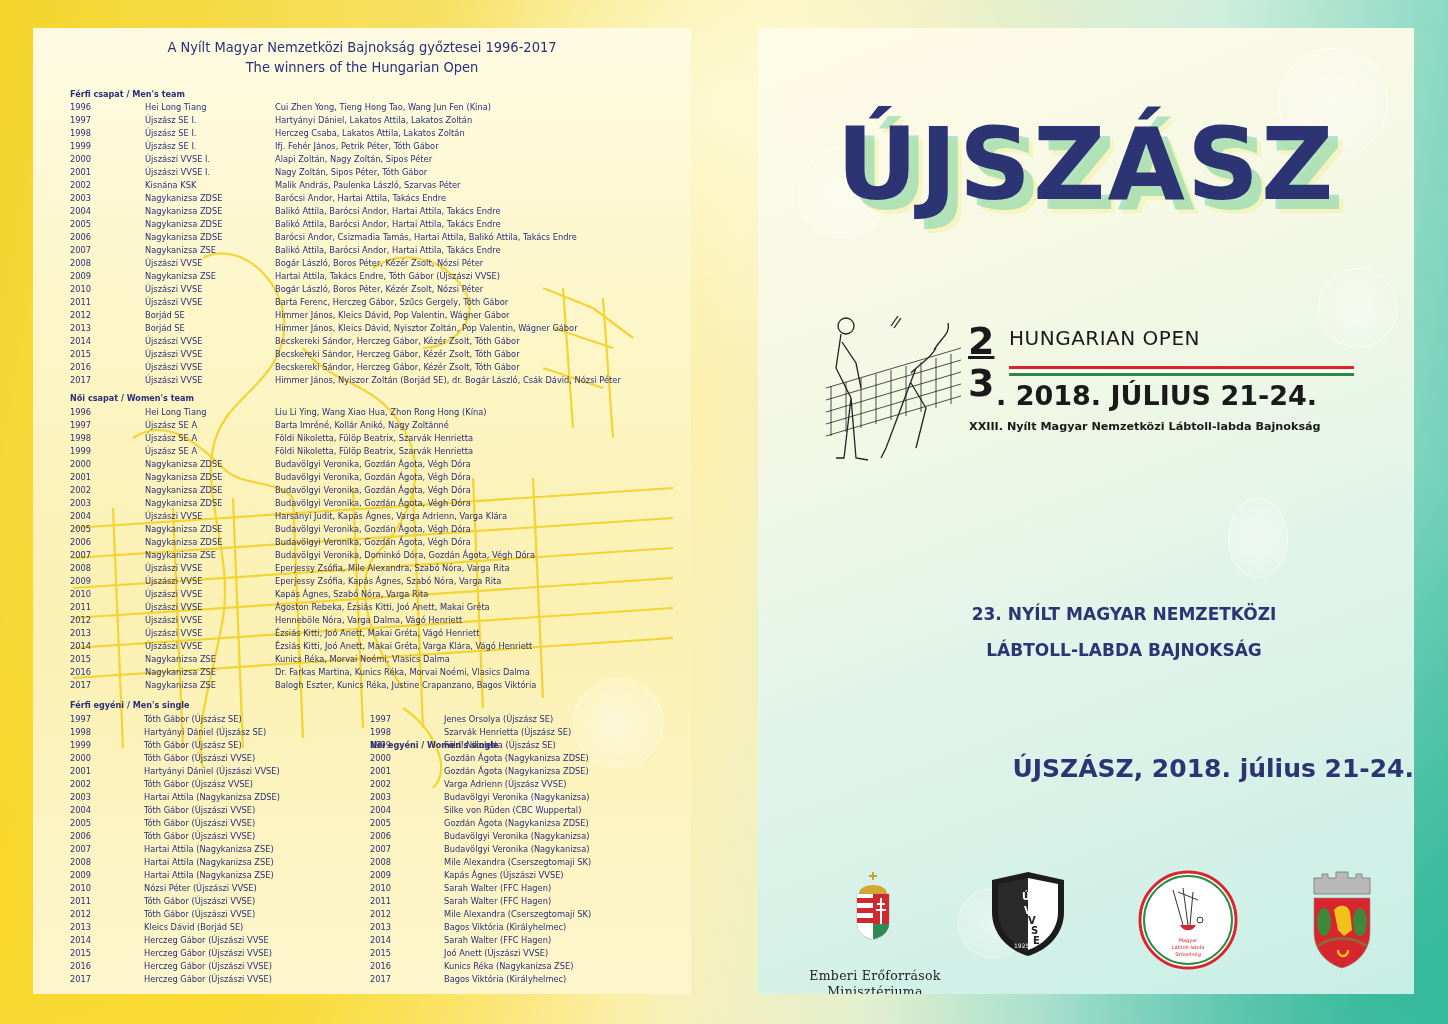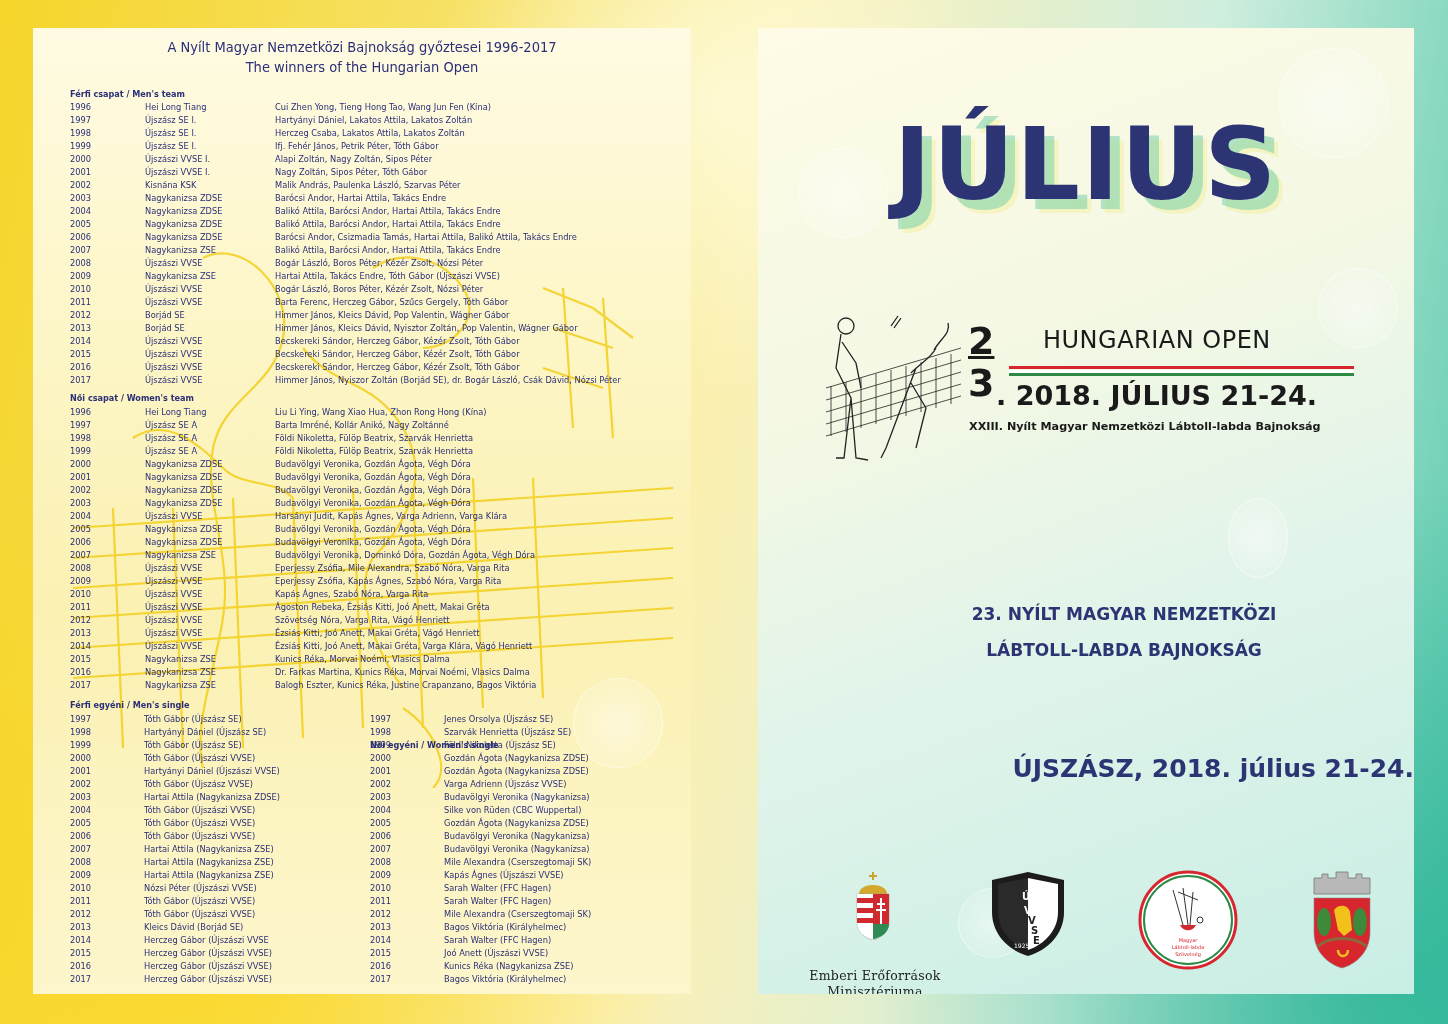--- a/index.html
+++ b/index.html
@@ -52,21 +52,21 @@
   .meghivo {
     position:absolute; top:78px; left:0; width:656px; text-align:center;
     font-family:"DejaVu Sans", sans-serif; font-weight:bold; font-size:100px; letter-spacing:2px;
     color:#2c3474;
     text-shadow: 10px 10px 0 rgba(120,210,170,0.55), 14px 14px 0 rgba(240,235,130,0.35);
   }
   .logo-area { position:absolute; top:280px; left:58px; width:560px; height:180px; }
   .ho-num { position:absolute; left:152px; top:14px; font-family:"DejaVu Sans", sans-serif; color:#1a1a1a; font-size:38px; font-weight:bold; line-height:38px; }
   .ho-num .n2 { position:absolute; top:0; left:0; text-decoration:underline; }
   .ho-num .n3 { position:absolute; top:42px; left:0; }
-  .ho-title { position:absolute; left:193px; top:18px; font-family:"DejaVu Sans", sans-serif; font-size:24px; color:#1a1a1a; letter-spacing:0.5px; white-space:nowrap;margin-left:34px; }
+  .ho-title { position:absolute; left:193px; top:18px; font-family:"DejaVu Sans", sans-serif; font-size:20px; color:#1a1a1a; letter-spacing:0.5px; white-space:nowrap; }
   .stripe { position:absolute; left:193px; height:3px; width:345px; }
   .ho-date { position:absolute; left:180px; top:65px; font-family:"DejaVu Sans", sans-serif; font-size:27px; color:#1a1a1a; white-space:nowrap; font-weight:bold; }
   .ho-sub { position:absolute; left:153px; top:112px; font-family:"DejaVu Sans", sans-serif; font-size:11.2px; color:#1a1a1a; white-space:nowrap; font-weight:bold; }
   .event-name { position:absolute; top:568px; left:0; width:732px; text-align:center; color:#2c3474; font-family:"DejaVu Sans", sans-serif; font-weight:bold; font-size:17px; line-height:36px; }
   .venue { position:absolute; top:721px; left:0; width:656px; text-align:right; color:#2c3474; font-family:"DejaVu Sans", sans-serif; font-weight:bold; font-size:25px; line-height:40px; }
   .logos { position:absolute; top:842px; left:0; width:656px; height:110px; }
   .ministry-text { position:absolute; left:22px; top:98px; width:190px; text-align:center; font-family:"DejaVu Serif", serif; font-size:12.5px; color:#222; line-height:16px; letter-spacing:0.3px; }
 </style>
 </head>
 <body>
@@ -284,21 +284,21 @@
         <span class="c-players">Kapás Ágnes, Szabó Nóra, Varga Rita</span>
       </div>
       <div class="row">
         <span class="c-year">2011</span>
         <span class="c-team">Újszászi VVSE</span>
         <span class="c-players">Ágoston Rebeka, Ézsiás Kitti, Joó Anett, Makai Gréta</span>
       </div>
       <div class="row">
         <span class="c-year">2012</span>
         <span class="c-team">Újszászi VVSE</span>
-        <span class="c-players">Szövetség Nóra, Varga Rita, Vágó Henriett</span>
+        <span class="c-players">Henneböle Nóra, Varga Dalma, Vágó Henriett</span>
       </div>
       <div class="row">
         <span class="c-year">2013</span>
         <span class="c-team">Újszászi VVSE</span>
         <span class="c-players">Ézsiás Kitti, Joó Anett, Makai Gréta, Vágó Henriett</span>
       </div>
       <div class="row">
         <span class="c-year">2014</span>
         <span class="c-team">Újszászi VVSE</span>
         <span class="c-players">Ézsiás Kitti, Joó Anett, Makai Gréta, Varga Klára, Vágó Henriett</span>
@@ -497,21 +497,21 @@
     </div>
 </div>
 
 <div class="panel panel-right">
   <div class="bubble" style="left:520px;top:20px;width:110px;height:110px;"></div>
   <div class="bubble" style="left:560px;top:240px;width:80px;height:80px;"></div>
   <div class="bubble" style="left:470px;top:470px;width:60px;height:80px;"></div>
   <div class="bubble" style="left:200px;top:860px;width:70px;height:70px;"></div>
   <div class="bubble" style="left:40px;top:120px;width:90px;height:90px;"></div>
 
-  <div class="meghivo">JÚLIUS</div>
+  <div class="meghivo">ÚJSZÁSZ</div>
 
   <div class="logo-area">
     <svg width="150" height="170" viewBox="0 0 150 170" fill="none" stroke="#222" stroke-width="1.3" style="position:absolute;left:0;top:0;">
       <g stroke-width="0.8">
         <path d="M10 80 L145 40 M10 92 L145 52 M10 104 L145 64 M10 116 L145 76 M10 128 L145 88"></path>
         <path d="M15 78 L15 128 M30 74 L30 124 M45 70 L45 120 M60 66 L60 116 M75 62 L75 112 M90 58 L90 108 M105 54 L105 104 M120 50 L120 100 M135 46 L135 96"></path>
       </g>
       <circle cx="30" cy="18" r="8"></circle>
       <path d="M25 26 L20 60 L35 90 L40 150 L52 152 M35 90 L28 150 L20 150 M26 34 L40 55 L45 80"></path>
       <path d="M95 65 C105 55 115 50 120 40 M100 60 L85 100 L70 140 L65 150 M95 75 L110 100 L100 140 M118 42 C125 30 135 25 132 15"></path>

